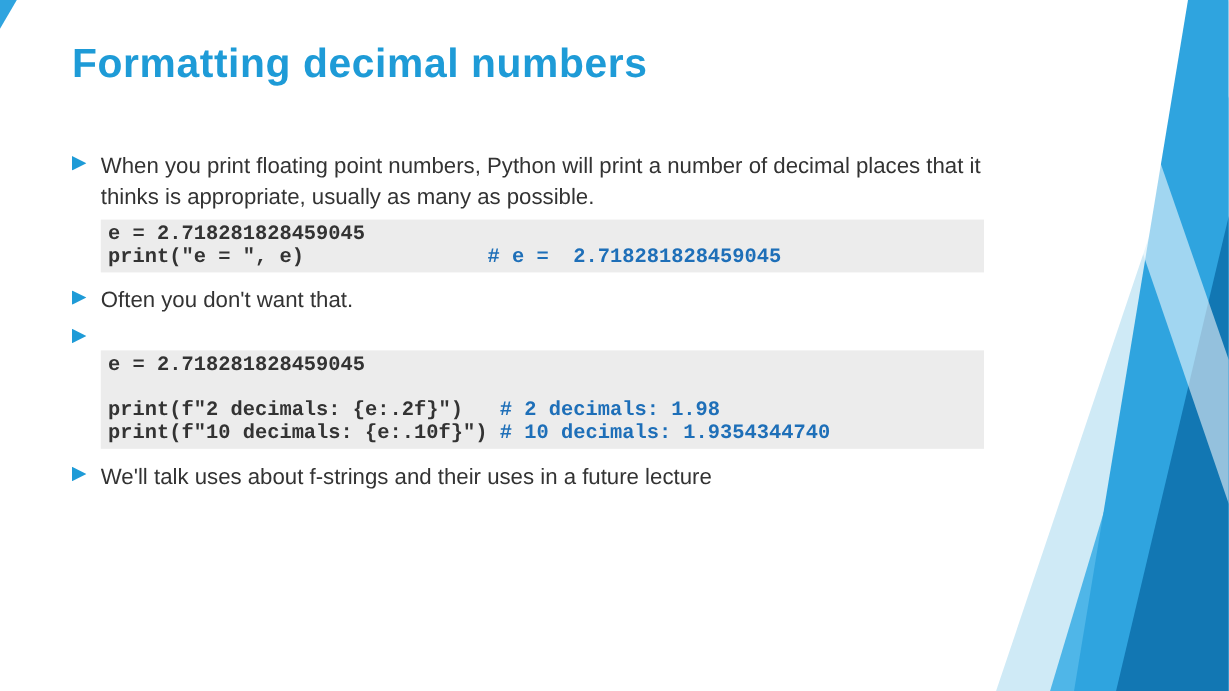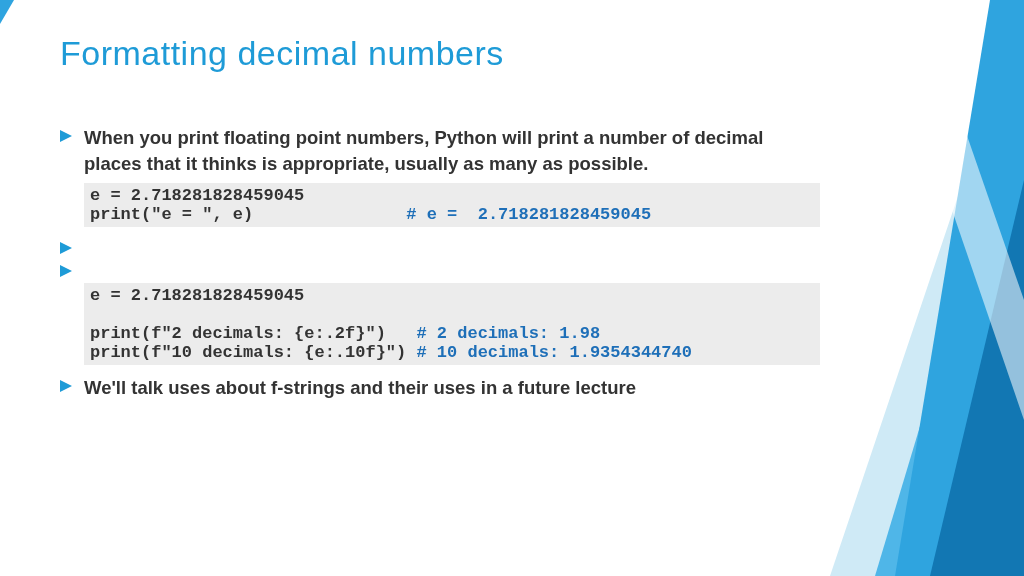--- a/index.html
+++ b/index.html
@@ -4,26 +4,26 @@
 <style>
   * { margin:0; padding:0; box-sizing:border-box; }
   html,body { width:1024px; height:576px; overflow:hidden; font-family:"Trebuchet MS","Segoe UI",sans-serif; background:#fff; }
   .slide { position:relative; width:1024px; height:576px; background:#fff; }
 
   
   .deco { position:absolute; }
 
   
   .content { position:absolute; left:60px; top:34px; width:760px; }
-  .title { color:#1e9bd7; font-size:34px; font-weight:400; letter-spacing:.5px; }
+  .title { color:#1e9bd7; font-size:34px; font-weight:700; letter-spacing:.5px; }
   .bullets { margin-top:52px; }
   .bullet-row { display:flex; align-items:flex-start; margin-bottom:6px; }
   .bullet-icon { flex:0 0 24px; margin-top:5px; }
   .bullet-icon svg { display:block; }
-  .bullet-text { color:#333; font-size:18.5px; line-height:1.4;font-weight:bold; }
+  .bullet-text { color:#333; font-size:18.5px; line-height:1.4; }
   .codeblock { background:#ececec; font-family:Consolas,"Courier New",monospace; font-size:17px; font-weight:bold; color:#333; padding:3px 6px; margin:4px 0 10px 24px; white-space:pre; }
   .codeblock .cmt { color:#1e6fb8;text-align:right; }
 </style>
 </head>
 <body>
 
 <div class="slide">
 
   <svg class="deco" width="1024" height="576" viewBox="0 0 1024 576" style="left:0;top:0;">
 
@@ -56,20 +56,21 @@
 
       <div class="codeblock"><span>e = 2.718281828459045</span>
 <span>print("e = ", e)               </span><span class="cmt"># e =  2.718281828459045</span></div>
 
       <div class="bullet-row">
         <span class="bullet-icon">
           <svg width="12" height="12" viewBox="0 0 12 12">
               <polygon points="0,0 12,6 0,12" fill="#1e9bd7"></polygon>
             </svg>
         </span>
+        <span class="bullet-text">Often you don't want that.</span>
       </div>
 
       <div class="bullet-row">
         <span class="bullet-icon">
           <svg width="12" height="12" viewBox="0 0 12 12">
               <polygon points="0,0 12,6 0,12" fill="#1e9bd7"></polygon>
             </svg>
         </span>
       </div>
 

